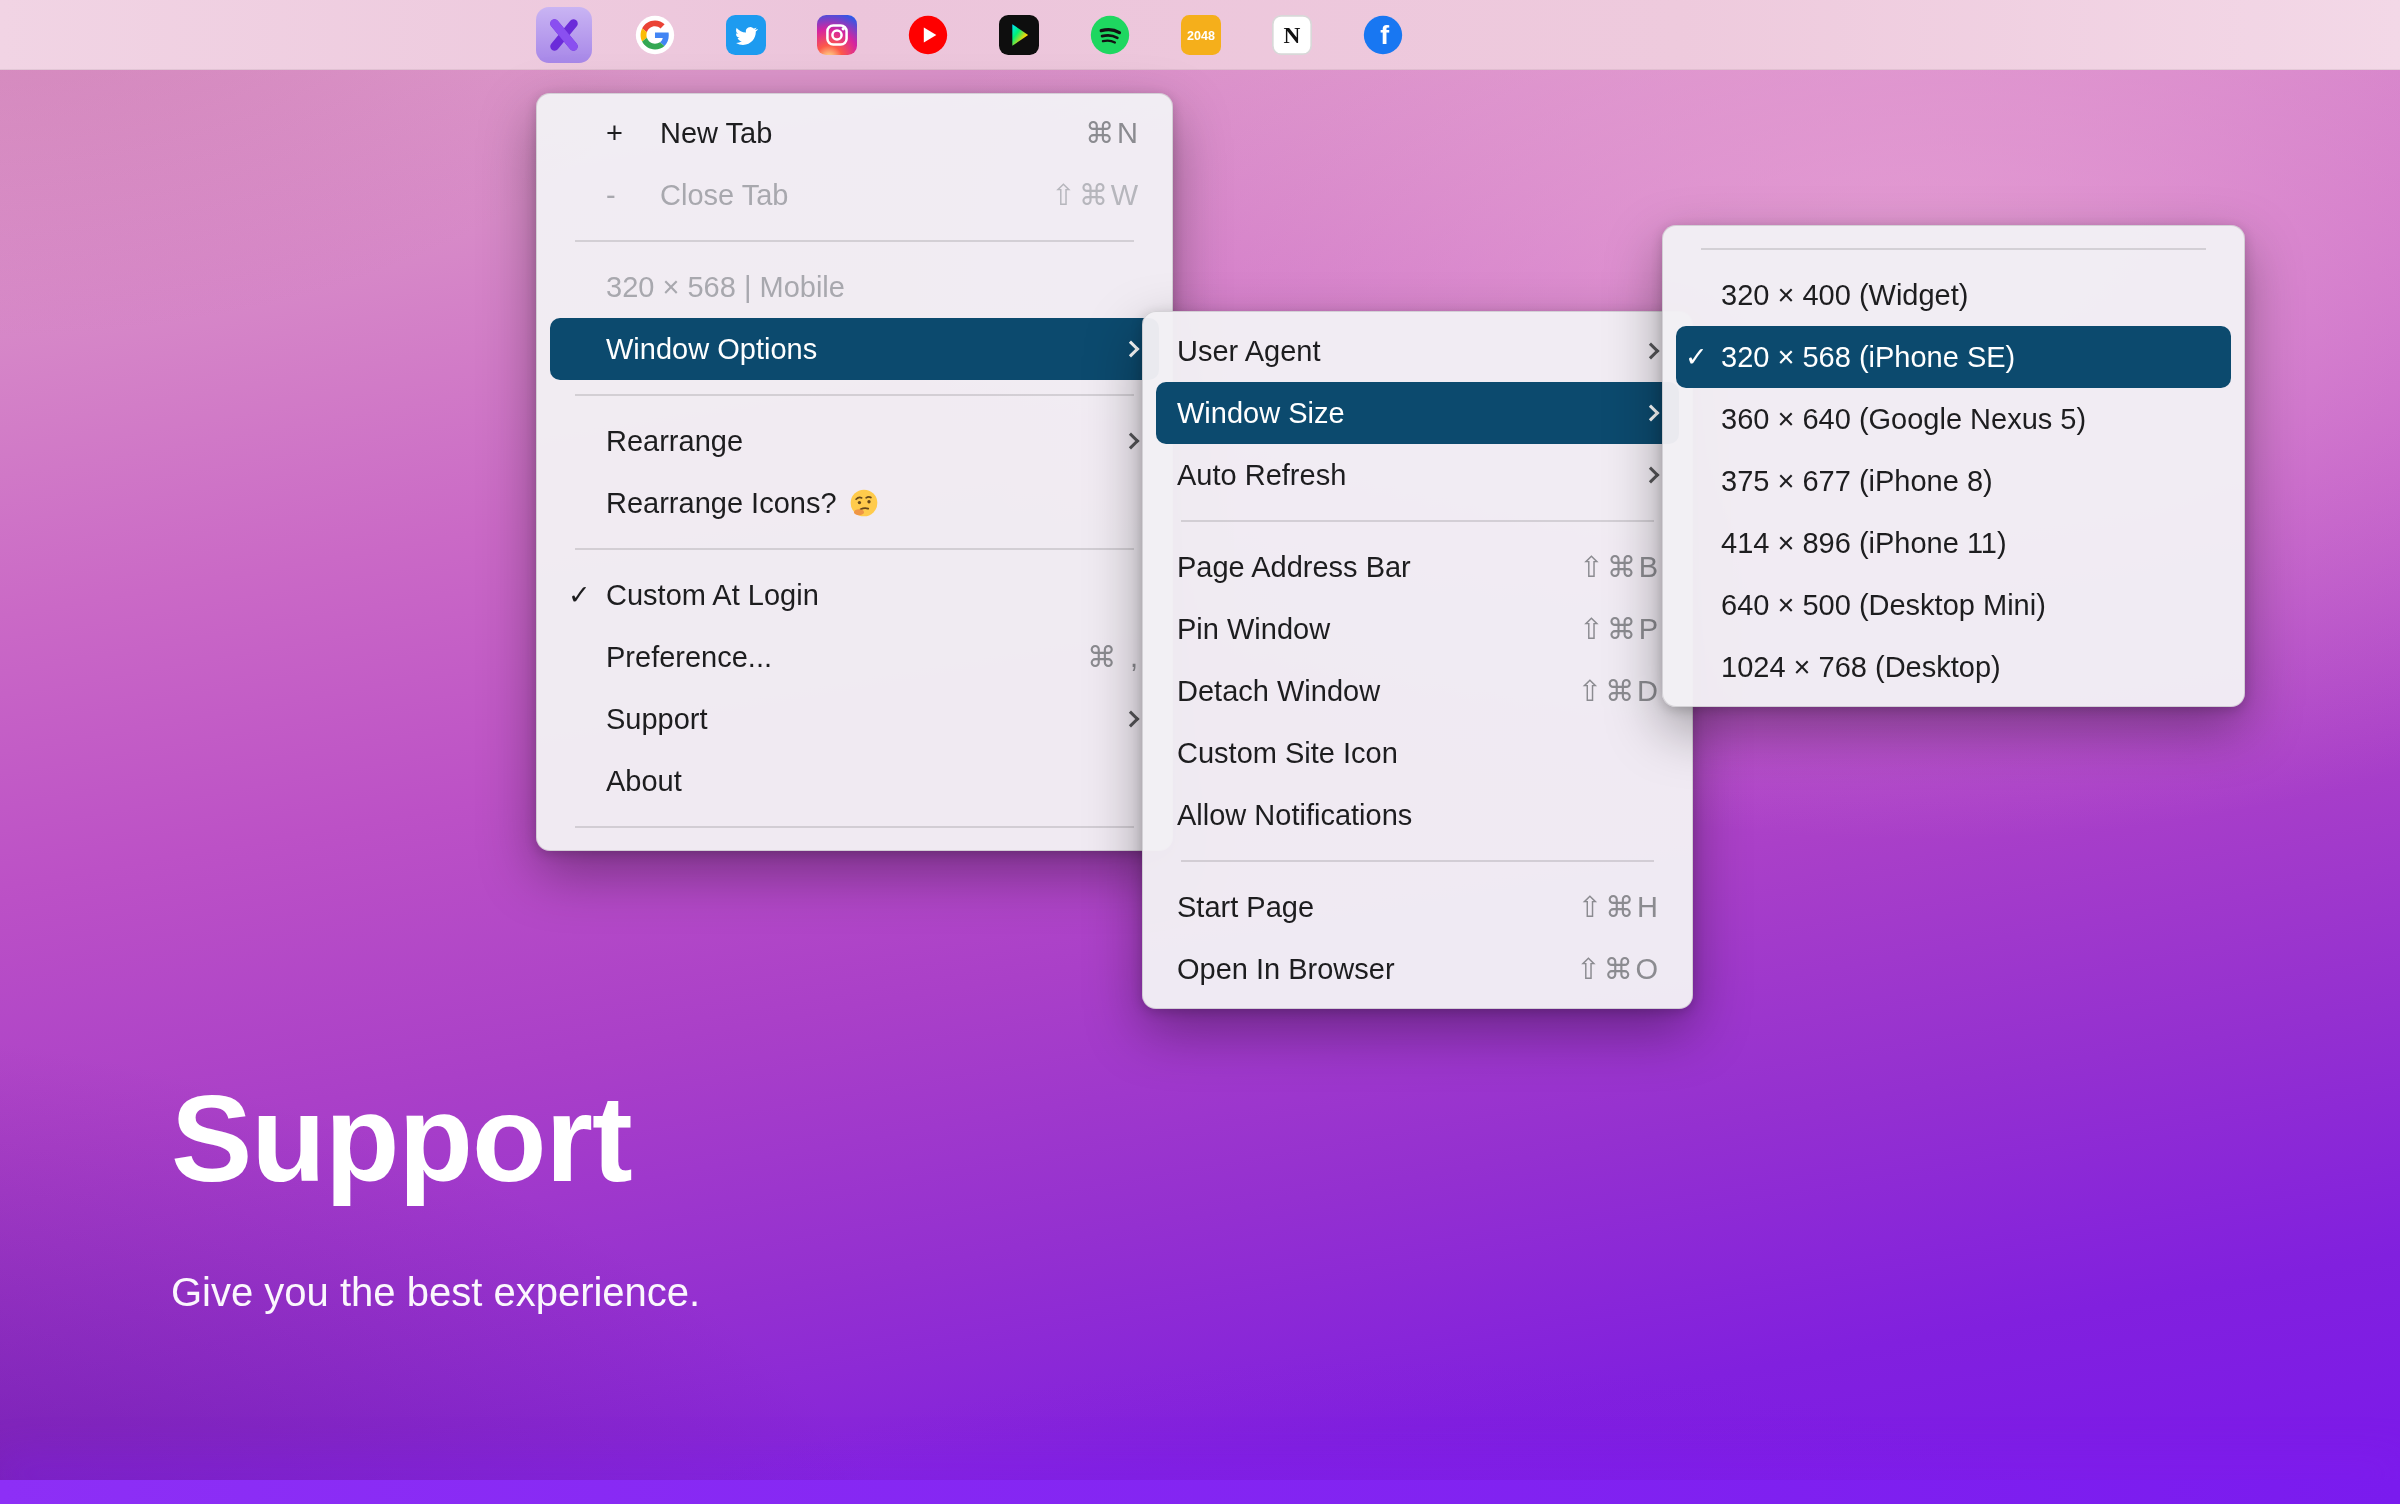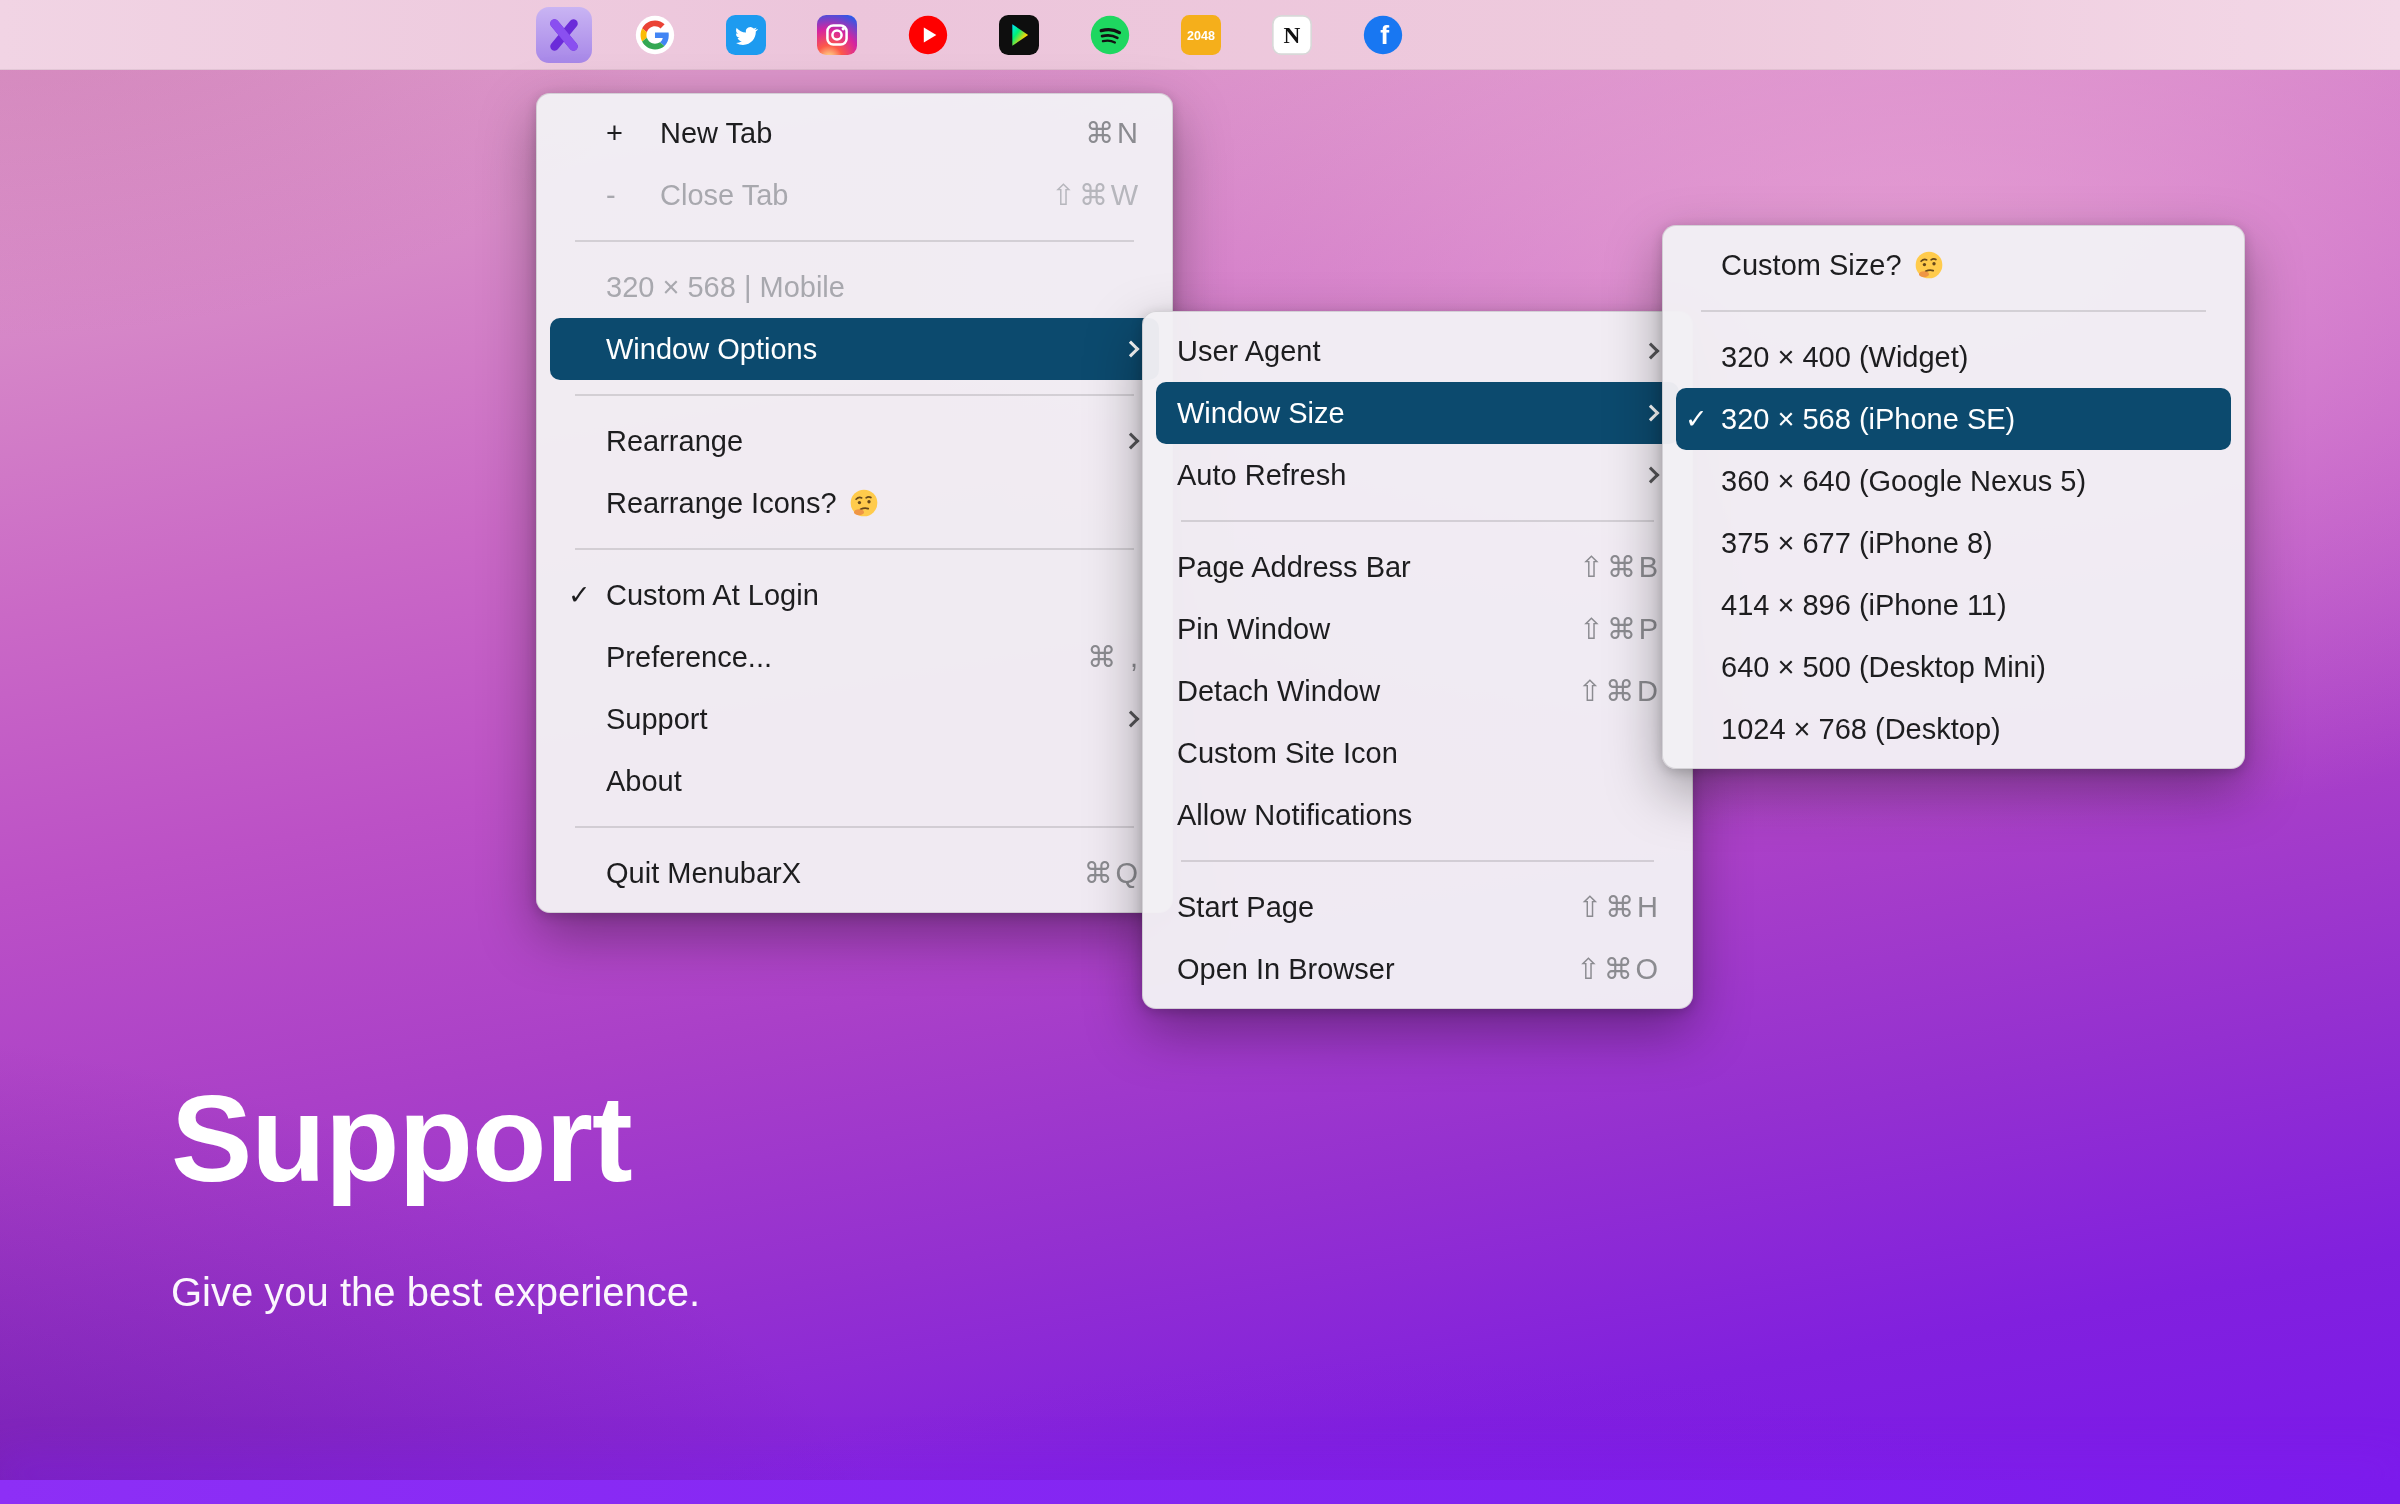--- a/index.html
+++ b/index.html
@@ -276,25 +276,20 @@
     <span class="mi-chevron"></span>
   </div>
 
   <div class="menu-item">
     <span class="mi-check"></span>
     <span class="mi-label">About</span>
   </div>
 
   <div class="menu-sep"></div>
 
-  <div class="menu-item">
-    <span class="mi-check"></span>
-    <span class="mi-label">Quit MenubarX</span>
-    <span class="mi-shortcut">⌘Q</span>
-  </div>
 
 </div>
 
 <div class="menu menu2">
 
   <div class="menu-item">
     <span class="mi-label">User Agent</span>
     <span class="mi-chevron"></span>
   </div>
 
@@ -342,29 +337,20 @@
 
   <div class="menu-item">
     <span class="mi-label">Open In Browser</span>
     <span class="mi-shortcut">⇧⌘O</span>
   </div>
 
 </div>
 
 <div class="menu menu3">
 
-  <div class="menu-item">
-    <span class="mi-check"></span>
-    <span class="mi-label">Custom Size?</span>
-    <span class="mi-emoji">
-        <svg viewBox="0 0 36 36">
-          <use href="#emo-think"></use>
-        </svg>
-      </span>
-  </div>
 
   <div class="menu-sep"></div>
 
   <div class="menu-item">
     <span class="mi-check"></span>
     <span class="mi-label">320 × 400 (Widget)</span>
   </div>
 
   <div class="menu-item highlighted">
     <span class="mi-check">✓</span>

